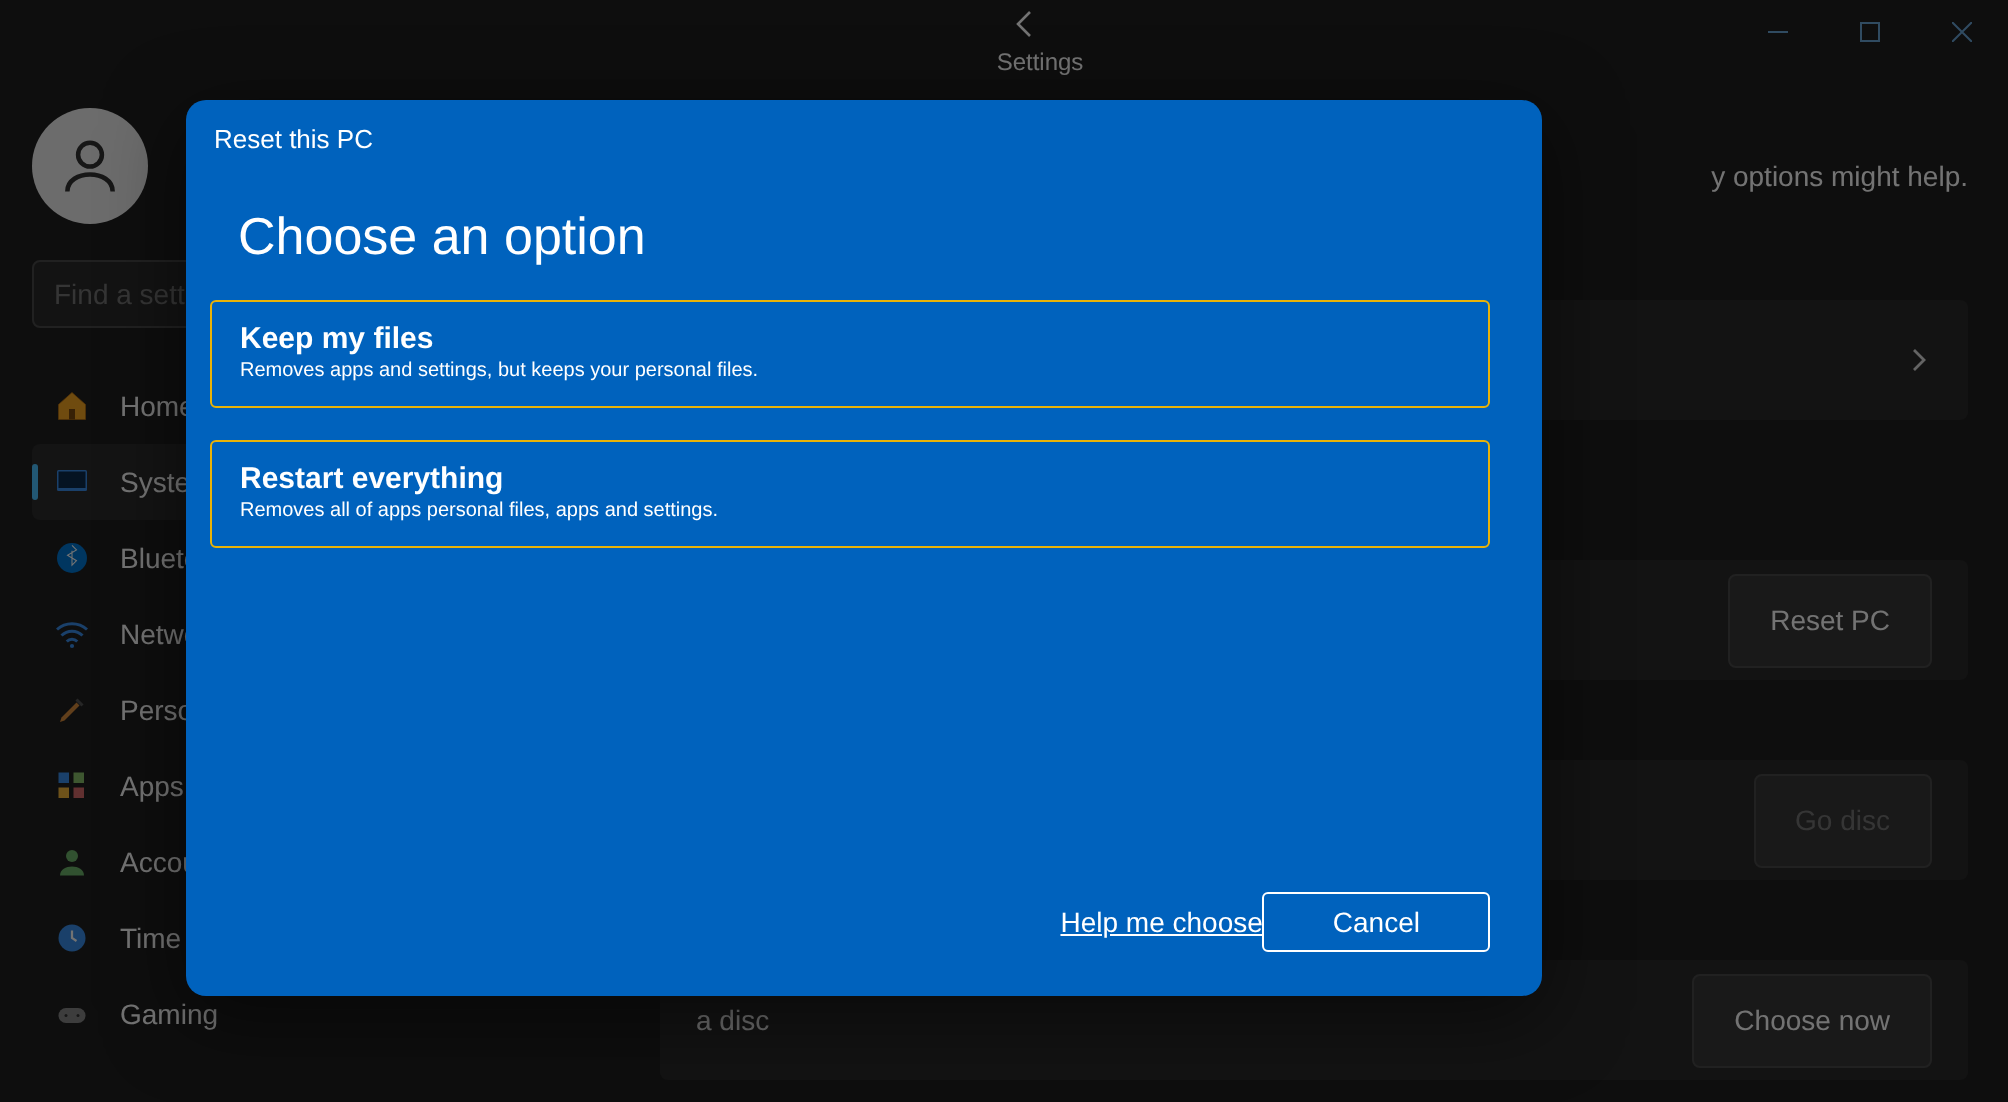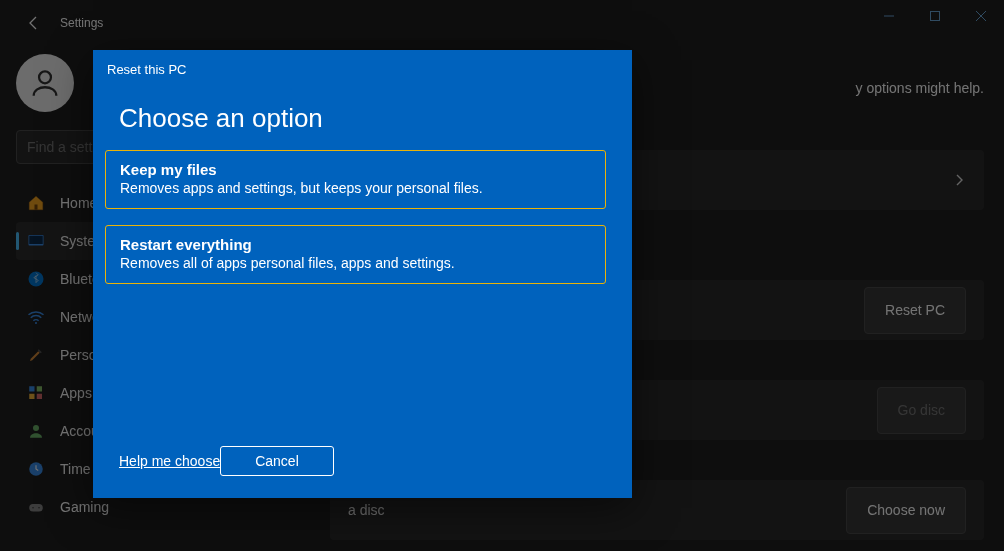--- a/index.html
+++ b/index.html
@@ -1,19 +1,19 @@
 <!DOCTYPE html>
 <html><head>
 <meta charset="utf-8">
 <style>
   * { box-sizing: border-box; margin: 0; padding: 0; font-family: "Segoe UI", -apple-system, sans-serif; }
   html, body { width: 1004px; height: 551px; overflow: hidden; background: #202020; color: #fff; }
 
   
-  .titlebar { height: 46px; display: flex; align-items: center; padding-left: 22px; }
+  .titlebar { height: 46px; display: flex; align-items: center; padding-left: 22px; flex-direction: column; }
   .titlebar .back { width: 24px; height: 24px; display:flex; align-items:center; justify-content:center; cursor:pointer; }
   .titlebar .app-title { margin-left: 14px; font-size: 12px; color:#fff; }
   .win-controls { position:absolute; top:0; right:0; display:flex; }
   .win-btn { width:46px; height:32px; display:flex; align-items:center; justify-content:center; cursor:pointer; }
 
   
   .body { display:flex; height: calc(551px - 46px); }
   .leftpane { width: 310px; padding-left: 16px; padding-top: 8px; }
   .avatar { width: 58px; height:58px; border-radius:50%; background:#f0f0f0; display:flex; align-items:center; justify-content:center; margin-bottom:18px; }
   .searchbox { width: 278px; height:34px; border:1px solid #4a4a4a; border-radius:4px; background:#2c2c2c; color:#ccc; padding:0 10px; font-size:14px; display:flex; align-items:center; }
@@ -29,27 +29,27 @@
   .content { flex:1; padding:20px 20px; position:relative; }
   .hint-row { height:44px; display:flex; align-items:center; justify-content:flex-end; color:#fff; font-size:14px; }
   .card-row { margin-top:40px; height:60px; background:#2b2b2b; border-radius:4px; display:flex; align-items:center; justify-content:space-between; padding:0 18px; margin-bottom:10px; }
   .card-label { font-size:14px; color:#eee; }
   .card-btn { height:47px; padding:0 20px; background:#383838; border:1px solid #4a4a4a; border-radius:4px; color:#fff; font-size:14px; cursor:pointer; display:flex; align-items:center; }
   .card-btn.disabled { color:#777; cursor:default; }
   .chevron { color:#eee; }
 
   
   .overlay { position:absolute; inset:0; background:rgba(0,0,0,0.55); z-index:50; }
-  .modal { position:absolute; left:93px; top:50px; width:539px; height:448px; background:#0062bd; border-radius:0; z-index:60; padding:0; box-shadow:0 10px 40px rgba(0,0,0,0.5); }
+  .modal { position:absolute; left:93px; top:50px; width:678px; height:448px; background:#0062bd; border-radius:10px; z-index:60; padding:0; box-shadow:0 10px 40px rgba(0,0,0,0.5); }
   .modal-header { font-size:13px; color:#fff; padding:12px 14px 0 14px; }
   .modal-title { font-size:26px; font-weight:400; color:#fff; padding:26px 26px 0 26px; }
   .option { margin:16px 26px 8px 12px; border:1px solid #eab308; border-radius:3px; padding:10px 14px 12px 14px; cursor:pointer; }
   .option-title { font-size:15px; font-weight:600; color:#fff; }
-  .option-desc { font-size:14px; color:#fff; margin-top:2px; }
-  .modal-footer { position:absolute; bottom:22px; left:26px; right:26px; display:flex; justify-content:flex-start; align-items:center; }
+  .option-desc { font-size:10px; color:#fff; margin-top:2px; }
+  .modal-footer { position:absolute; bottom:22px; left:26px; right:26px; display:flex; justify-content:flex-end; align-items:center; }
   .help-link { color:#fff; font-size:14px; text-decoration:underline; cursor:pointer; }
   .cancel-btn { border:1px solid #fff; background:transparent; color:#fff; font-size:14px; padding:6px 34px; border-radius:3px; cursor:pointer; }
 
   svg { display:block; }
 </style>
 </head>
 <body>
 
 <div class="titlebar">
   <div class="back">

